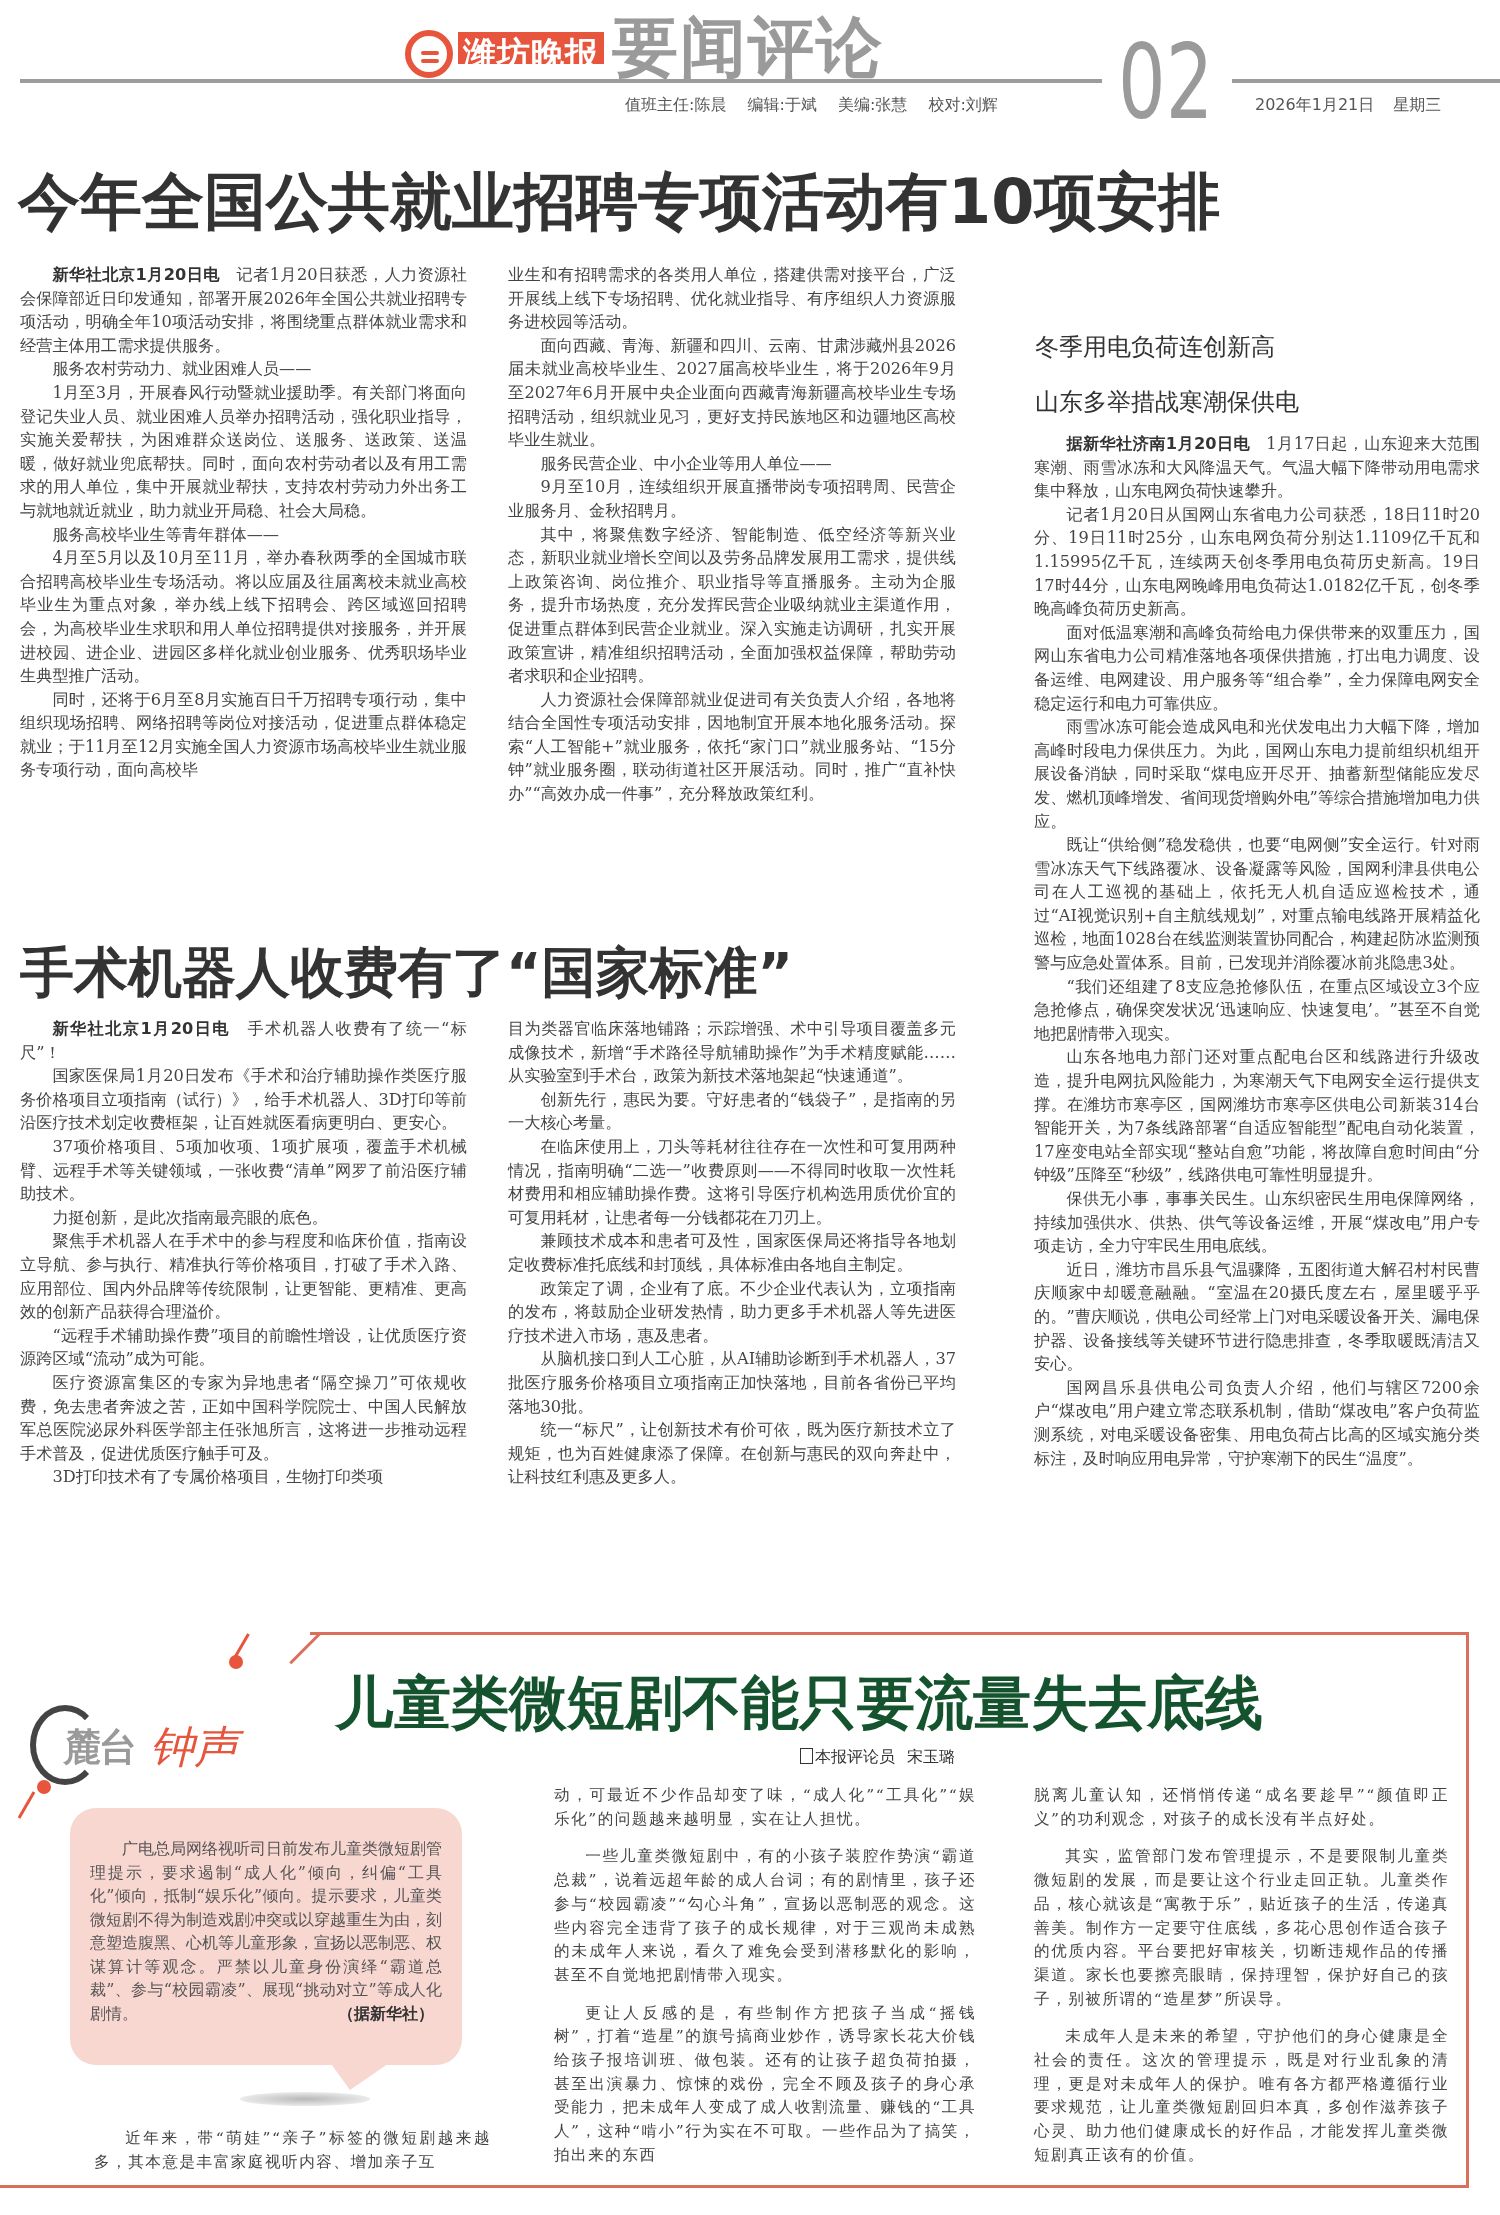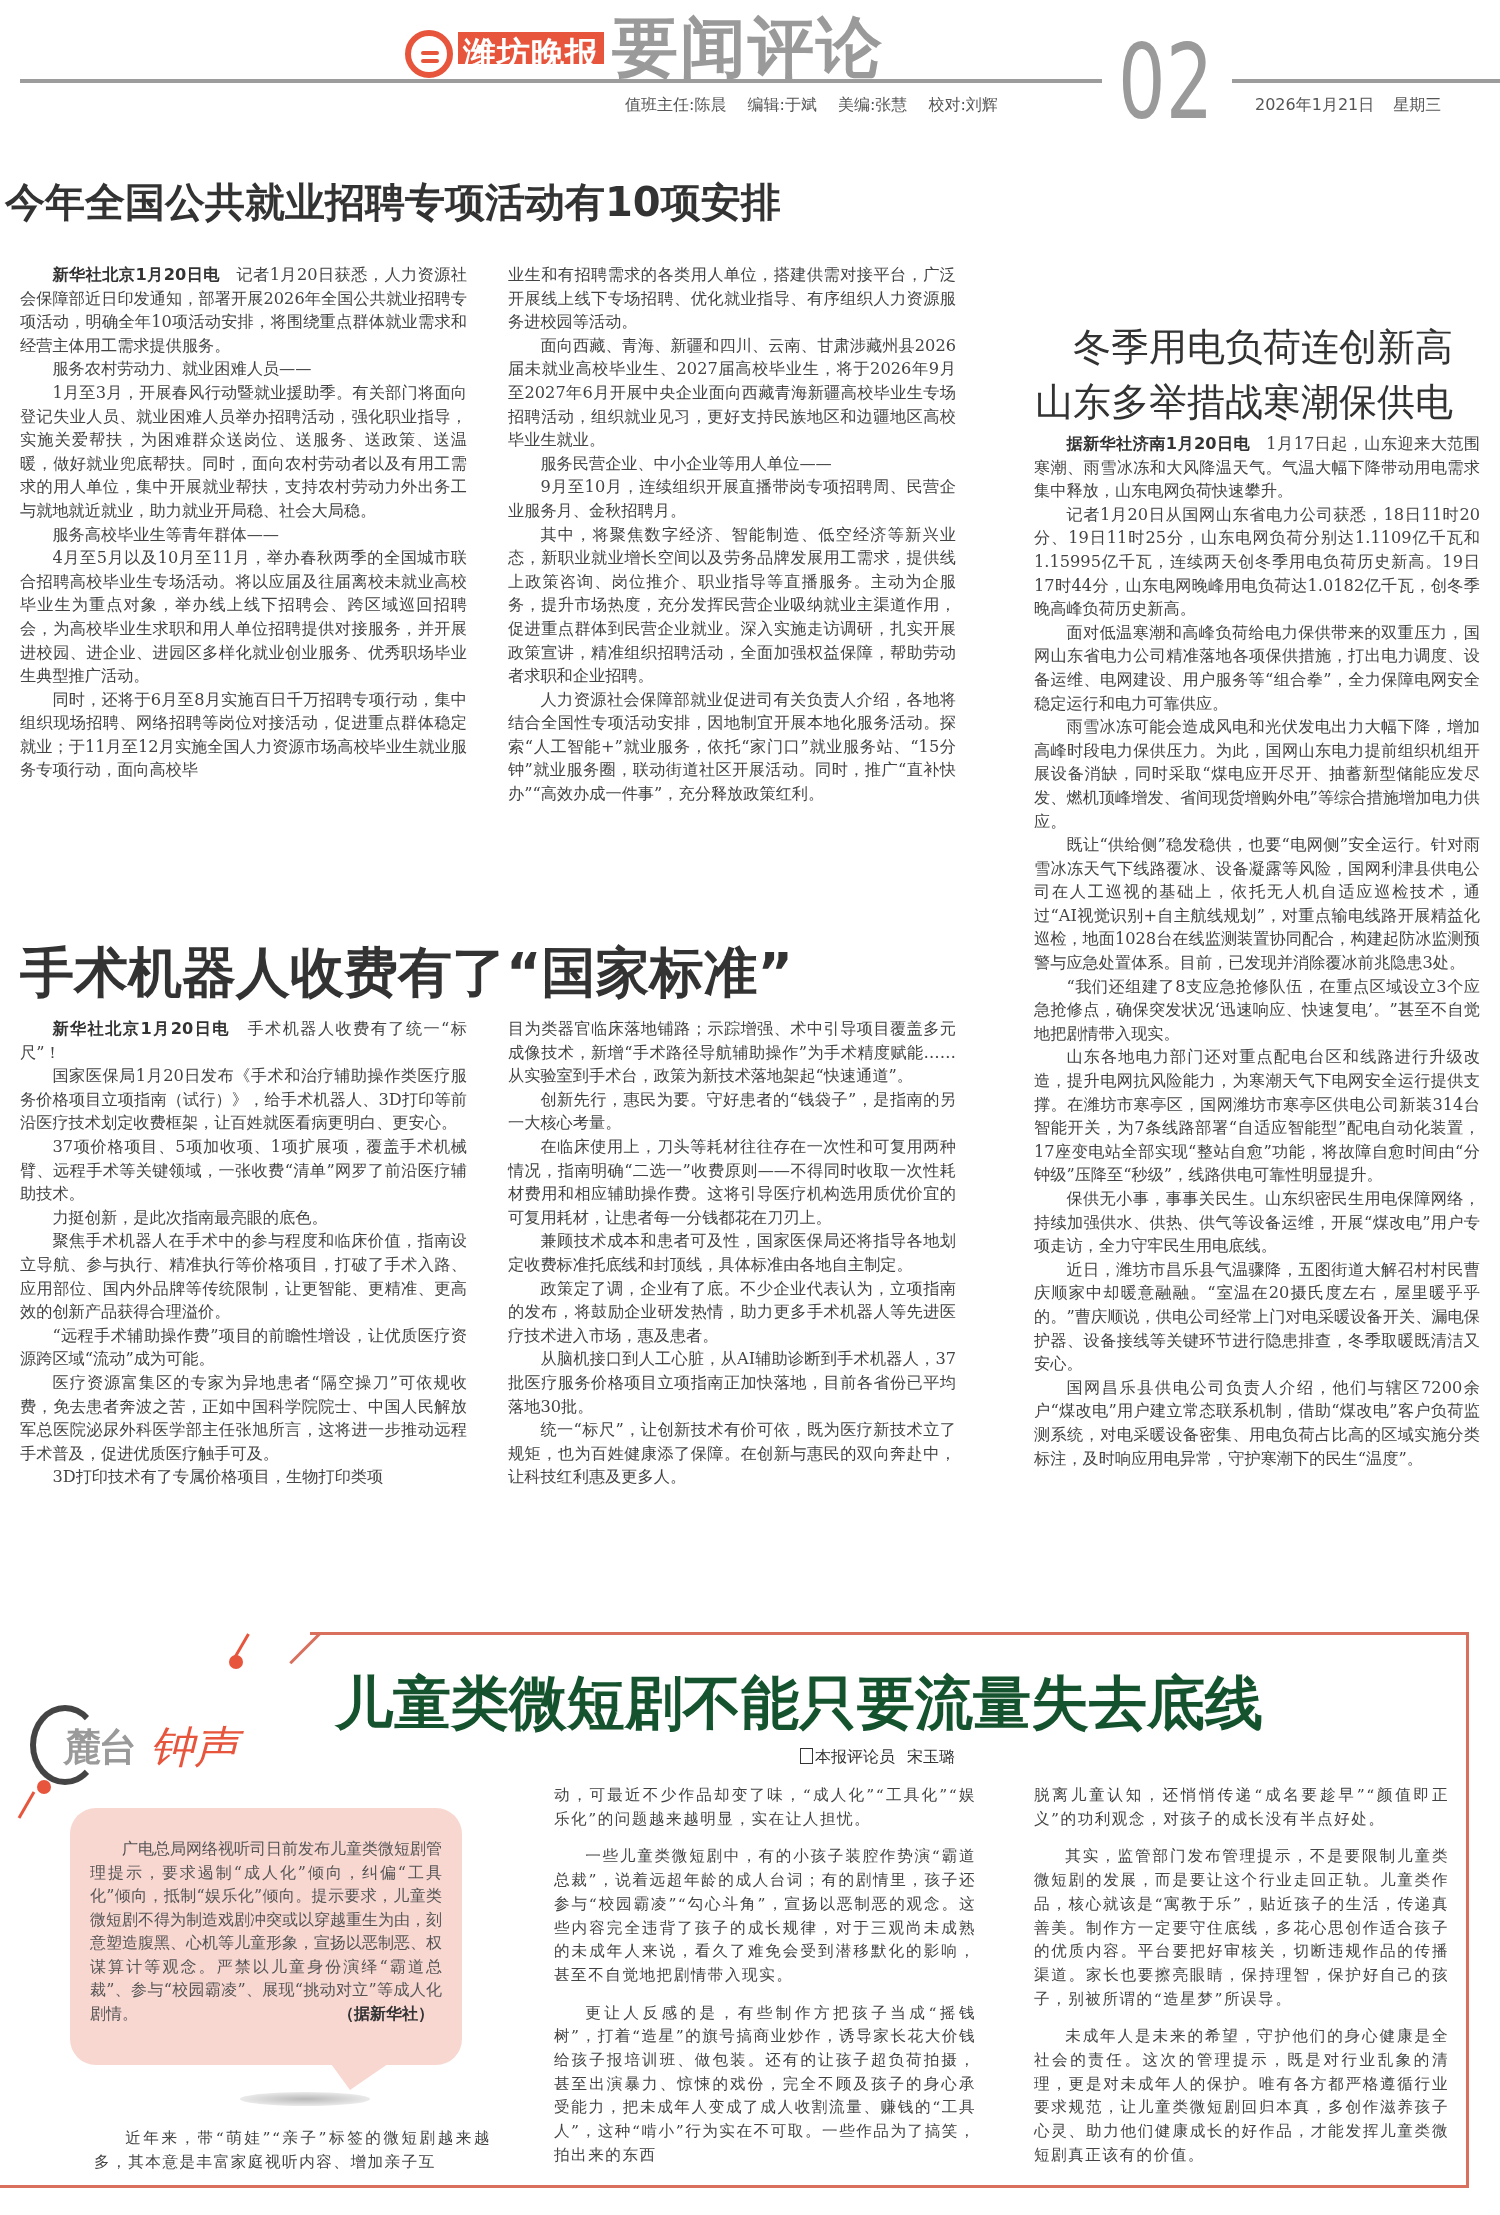--- a/index.html
+++ b/index.html
@@ -22,26 +22,26 @@
   .rule-left { left:20px; top:79px; width:1082px; height:4px; background:#9c9c9c; }
   .rule-right { left:1232px; top:79px; width:268px; height:4px; background:#9c9c9c; }
   .staff { left:625px; top:95px; font-family:"DejaVu Sans","Liberation Sans",sans-serif;
            font-size:16px; color:#555; white-space:nowrap; }
   .staff span { margin-right:16px; }
   .dateline { left:1255px; top:95px; font-family:"DejaVu Sans","Liberation Sans",sans-serif;
               font-size:16px; color:#555; white-space:nowrap; }
   .dateline span { margin-right:14px; }
 
   
-  .h-main { left:5px; top:162px; font-family:"DejaVu Sans","Liberation Sans",sans-serif; font-weight:bold;
-            font-size:40px; line-height:80px; color:#333; letter-spacing:0px; white-space:nowrap; }
+  .h-main { left:18px; top:162px; font-family:"DejaVu Sans","Liberation Sans",sans-serif; font-weight:bold;
+            font-size:62px; line-height:80px; color:#333; letter-spacing:0px; white-space:nowrap; }
   .h-second { left:20px; top:938px; font-family:"DejaVu Sans","Liberation Sans",sans-serif; font-weight:bold;
               font-size:54px; line-height:70px; color:#333; white-space:nowrap; }
   .h-side { left:1035px; top:320px; font-family:"DejaVu Sans","Liberation Sans",sans-serif;
-            font-size:38px; line-height:55px; color:#333;text-align:right; }
+            font-size:24px; line-height:55px; color:#333; }
   .h-comment { left:335px; top:1663px; font-family:"DejaVu Sans","Liberation Sans",sans-serif; font-weight:bold;
                font-size:58px; line-height:80px; color:#14532d; white-space:nowrap; }
 
   
   .col { font-size:16.2px; line-height:23.6px; color:#444; text-align:justify; }
   .col p { margin:0; text-indent:2em; }
   .col p.noind { text-indent:0; }
   .col .lead { font-family:"DejaVu Sans","Liberation Sans",sans-serif; font-weight:bold; color:#333; }
   .c1 { left:20px; top:263px; width:447px; }
   .c2 { left:508px; top:263px; width:448px; }

